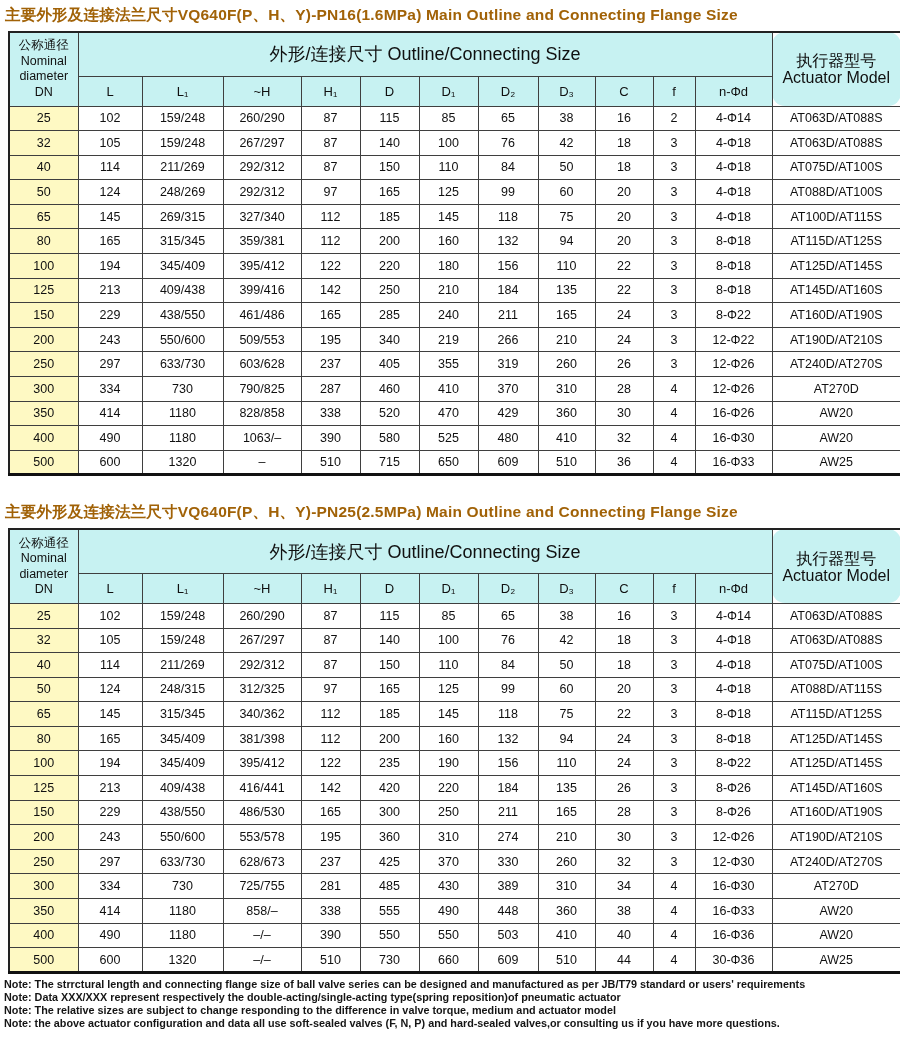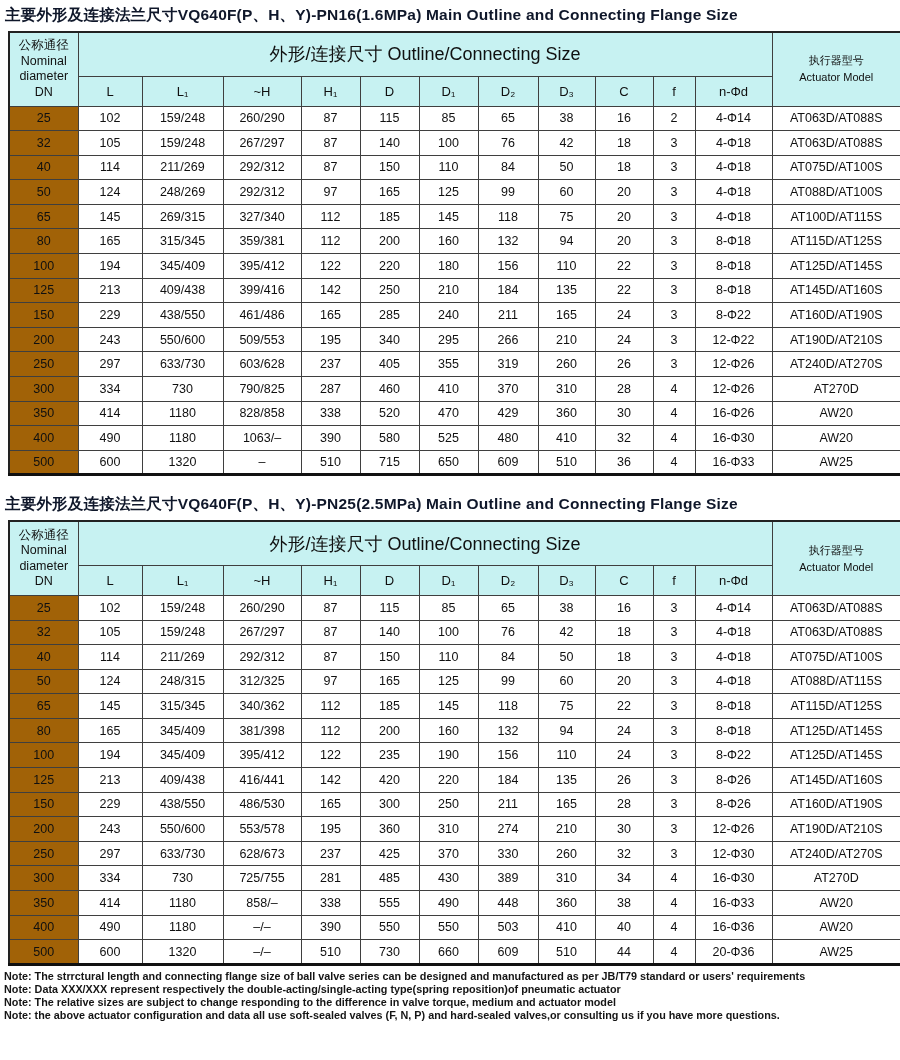--- a/index.html
+++ b/index.html
@@ -9,25 +9,25 @@
     background: #ffffff;
     font-family: "Liberation Sans", "DejaVu Sans", sans-serif;
   }
   .page { position: relative; width: 900px; height: 1060px; overflow: hidden; background:#fff; }
 
   .section-title {
     margin: 0;
     padding: 5px 0 5px 5px;
     font-size: 15.5px;
     font-weight: bold;
-    color: #0f172a;
+    color: #a16207;
     letter-spacing: 0.2px;
     white-space: nowrap;
   }
-  .block2 .section-title { padding-top: 18px; }
+  .block2 .section-title { padding-top: 26px; }
 
   table.dim-table {
     border-collapse: collapse;
     table-layout: fixed;
     width: 892px;
     margin-left: 8px;
     border: 2px solid #222;
     border-bottom: 3px solid #111;
   }
   .dim-table th, .dim-table td {
@@ -39,24 +39,24 @@
     font-size: 12.5px;
     overflow: hidden;
   }
   .dim-table thead th { background: #c7f2f2; font-weight: normal; }
   .dim-table th.corner {
     white-space: pre-line;
     line-height: 15.5px;
     font-size: 12.5px;
   }
   .dim-table th.group { height: 44px; font-size: 18px; }
-  .dim-table th.actuator { white-space: pre-line; line-height: 17px; font-size: 11px; }
+  .dim-table th.actuator { white-space: pre-line; line-height: 17px; font-size: 16px; border-radius: 13px; }
   .dim-table tr.subcols th { height: 30px; font-size: 13px; }
   .dim-table tbody td { height: 24.6px; background: #fff; }
-  .dim-table tbody td.dn { background: #a16207; }
+  .dim-table tbody td.dn { background: #fef9c3; }
 
   .notes { margin: 4px 0 0 4px; }
   .note-zh {
     font-size: 10.6px;
     font-weight: bold;
     color: #151515;
     line-height: 12.4px;
     white-space: nowrap;
   }
   .note-en {
@@ -251,21 +251,21 @@
             <td>8-Φ22</td>
             <td>AT160D/AT190S</td>
           </tr>
           <tr>
             <td class="dn">200</td>
             <td>243</td>
             <td>550/600</td>
             <td>509/553</td>
             <td>195</td>
             <td>340</td>
-            <td>295</td>
+            <td>219</td>
             <td>266</td>
             <td>210</td>
             <td>24</td>
             <td>3</td>
             <td>12-Φ22</td>
             <td>AT190D/AT210S</td>
           </tr>
           <tr>
             <td class="dn">250</td>
             <td>297</td>
@@ -603,21 +603,21 @@
             <td>600</td>
             <td>1320</td>
             <td>–/–</td>
             <td>510</td>
             <td>730</td>
             <td>660</td>
             <td>609</td>
             <td>510</td>
             <td>44</td>
             <td>4</td>
-            <td>20-Φ36</td>
+            <td>30-Φ36</td>
             <td>AW25</td>
           </tr>
         </tbody>
     </table>
   </section>
 
   <div class="notes">
     <div class="notes-en">
       <div class="note-en">Note: The strrctural length and connecting flange size of ball valve series can be designed and manufactured as per JB/T79 standard or users' requirements</div>
       <div class="note-en">Note: Data XXX/XXX represent respectively the double-acting/single-acting type(spring reposition)of pneumatic actuator</div>

